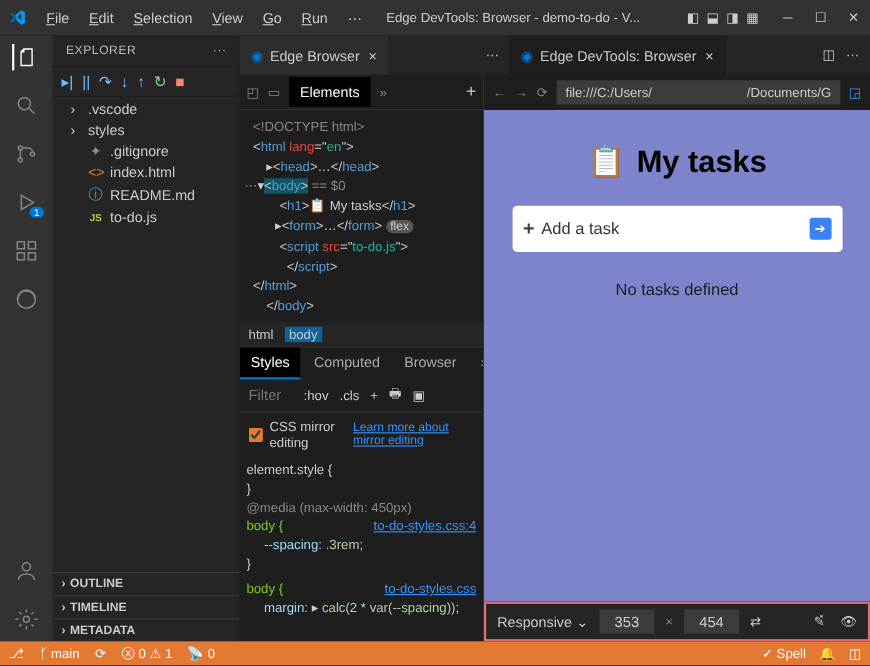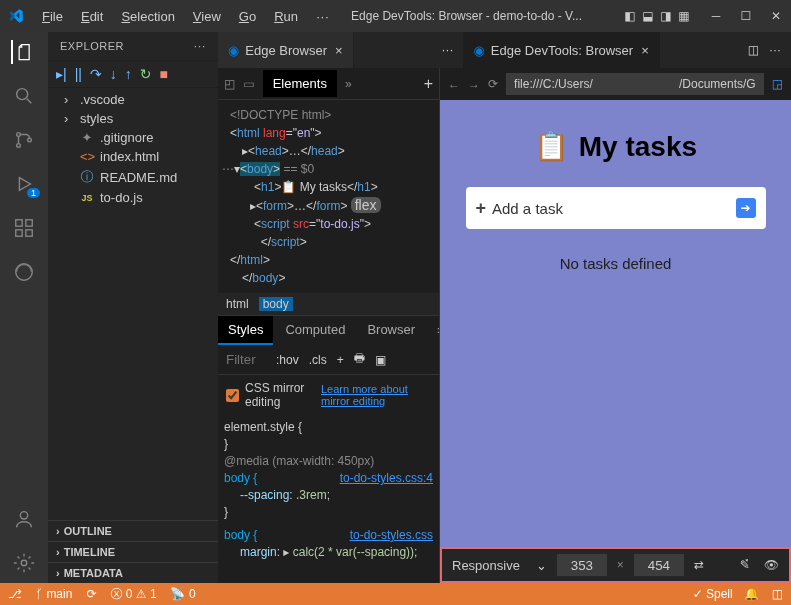--- a/index.html
+++ b/index.html
@@ -37,54 +37,54 @@
 .tab-actions { margin-left:auto; display:flex; align-items:center; gap:10px; padding:0 10px; color:#ccc; }
 .split { flex:1; display:flex; overflow:hidden; }
 .devtools { width: 222px; background:#1e1e1e; display:flex; flex-direction:column; border-right:1px solid #333; overflow:hidden; }
 .dt-top { display:flex; align-items:center; height:32px; padding:0 6px; gap:8px; border-bottom:1px solid #333; }
 .dt-top .tb-ico { color:#888; cursor:pointer; }
 .dt-top .el-tab { background:#000; color:#fff; padding:6px 10px; font-size:13px; }
 .dt-top .plus { margin-left:auto; color:#ccc; font-size:16px; cursor:pointer; }
 .dom { padding:6px 4px; font-family:Consolas, monospace; font-size:12px; line-height:18px; overflow:hidden; }
 .dom .t { color:#569cd6; }
 .dom .a { color:#ef4444; }
-.dom .v { color:#c4b5fd;margin-top:20px; }
+.dom .v { color:#14b8a6;margin-top:20px; }
 .dom .sel { background:#135564; }
-.dom .flex-badge { background:#555; color:#ccc; padding:0 4px; border-radius:6px; font-size:14px; }
+.dom .flex-badge { background:#555; color:#ccc; padding:0 4px; border-radius:6px; font-size:11px; }
 .dom .dim { color:#888; }
 .crumbs { padding:4px 8px; background:#252526; color:#ccc; font-size:12px; display:flex; gap:10px; }
 .crumbs .active { background:#0e639c; padding:0 4px; }
 .styles-tabs { display:flex; gap:2px; background:#1e1e1e; border-top:1px solid #333; }
 .styles-tabs .st { padding:6px 10px; font-size:13px; cursor:pointer; color:#aaa; }
 .styles-tabs .st.active { background:#000; color:#fff; border-bottom:2px solid #0078d7; }
 .filter-row { display:flex; align-items:center; gap:10px; padding:4px 8px; border-bottom:1px solid #333; font-size:12px; }
 .filter-row input { background:transparent; border:none; color:#888; width:40px; outline:none; }
 .filter-row .hov, .filter-row .cls { color:#ccc; }
 .mirror { display:flex; align-items:center; gap:6px; padding:6px 8px; font-size:12px; }
 .mirror input[type=checkbox] { accent-color:#e37933; }
 .mirror a { color:#3794ff; text-decoration:underline; }
 .css-panel { flex:1; font-family:Consolas, monospace; font-size:12px; padding:4px 6px; line-height:17px; overflow:hidden; }
-.css-panel .sel { color:#0ea5e9; }
+.css-panel .sel { color:#84cc16; }
 .css-panel .p { color:#9cdcfe; }
 .css-panel .val { color:#b5cea8; }
 .css-panel .lnk { color:#3794ff; text-decoration:underline; float:right; }
 .css-panel .media { color:#888; }
 .browser { flex:1; display:flex; flex-direction:column; background:#1e1e1e; }
 .browser-bar { height:32px; display:flex; align-items:center; gap:8px; padding:0 8px; }
 .browser-bar .nav { color:#888; cursor:pointer; }
 .url { flex:1; background:#3c3c3c; height:22px; display:flex; align-items:center; padding:0 8px; font-size:12px; color:#ccc; }
 .viewport { flex:1; background:#7d84cc; display:flex; flex-direction:column; align-items:center; padding-top:30px; }
 .vp-title { font-size:28px; font-weight:bold; color:#000; display:flex; align-items:center; gap:10px; }
 .task-input { width:300px; background:#fff; height:42px; display:flex; align-items:center; padding:0 10px; margin-top:24px; border-radius:4px; }
 .task-input .plus { font-size:18px; color:#444; font-weight:bold; margin-right:6px; }
 .task-input .txt { flex:1; color:#333; font-size:15px; }
 .task-input .go { width:20px; height:20px; background:#3b82f6; color:#fff; border-radius:3px; display:flex; align-items:center; justify-content:center; font-size:12px; }
 .no-tasks { margin-top:26px; color:#1e1e1e; font-size:15px; }
 .dev-footer { height:36px; background:#252526; border:2px solid #e06c75; display:flex; align-items:center; gap:10px; padding:0 10px; }
-.dev-footer .resp { color:#ccc; font-size:13px; display:flex; align-items:center; gap:16px; }
+.dev-footer .resp { color:#ccc; font-size:13px; display:flex; align-items:center; gap:4px; }
 .dev-footer .dim-in { width:50px; background:#3c3c3c; border:none; color:#ccc; text-align:center; height:22px; }
 .dev-footer .x { color:#888; }
 .dev-footer .tools { margin-left:auto; display:flex; gap:14px; color:#ccc; }
 .statusbar { height:22px; background:#e37933; display:flex; align-items:center; padding:0 8px; gap:14px; color:#fff; font-size:12px; }
 .statusbar .right { margin-left:auto; display:flex; gap:12px; align-items:center; }
 svg { display:block; }
 </style>
 </head>
 <body>
 

